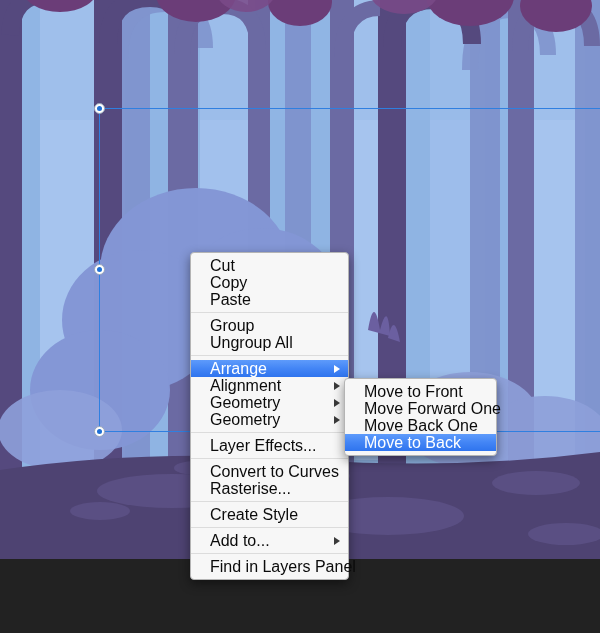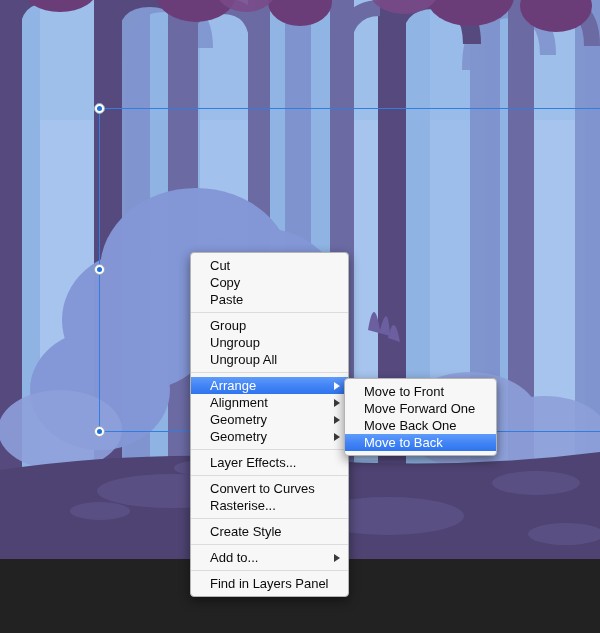--- a/index.html
+++ b/index.html
@@ -84,21 +84,21 @@
   #submenu {
     left: 344px; top: 378px;
     width: 153px;
   }
   .menu-item {
     position: relative;
     height: 17px;
     line-height: 17px;
     padding: 0 10px 0 19px;
     white-space: nowrap;
-    font-size: 13px;
+    font-size: 16px;
     color: #0b0b0b;
   }
   .menu-item.sel {
     background: #4b8df8;
     background-image: linear-gradient(to bottom, #5e9bfb 0%, #4385f5 50%, #2f74ee 100%);
     color: #ffffff;
   }
   .menu-item .label { display: inline-block; }
   .arrow {
     position: absolute;
@@ -241,23 +241,20 @@
     <div class="menu-item">
       <span class="label">Paste</span>
     </div>
 
     <div class="sep"></div>
 
     <div class="menu-item">
       <span class="label">Group</span>
     </div>
     <div class="menu-item">
-      <span class="label">Ungroup</span>
-    </div>
-    <div class="menu-item">
       <span class="label">Ungroup All</span>
     </div>
 
     <div class="sep"></div>
 
     <div class="menu-item sel">
       <span class="label">Arrange</span>
       <span class="arrow"></span>
     </div>
     <div class="menu-item">

